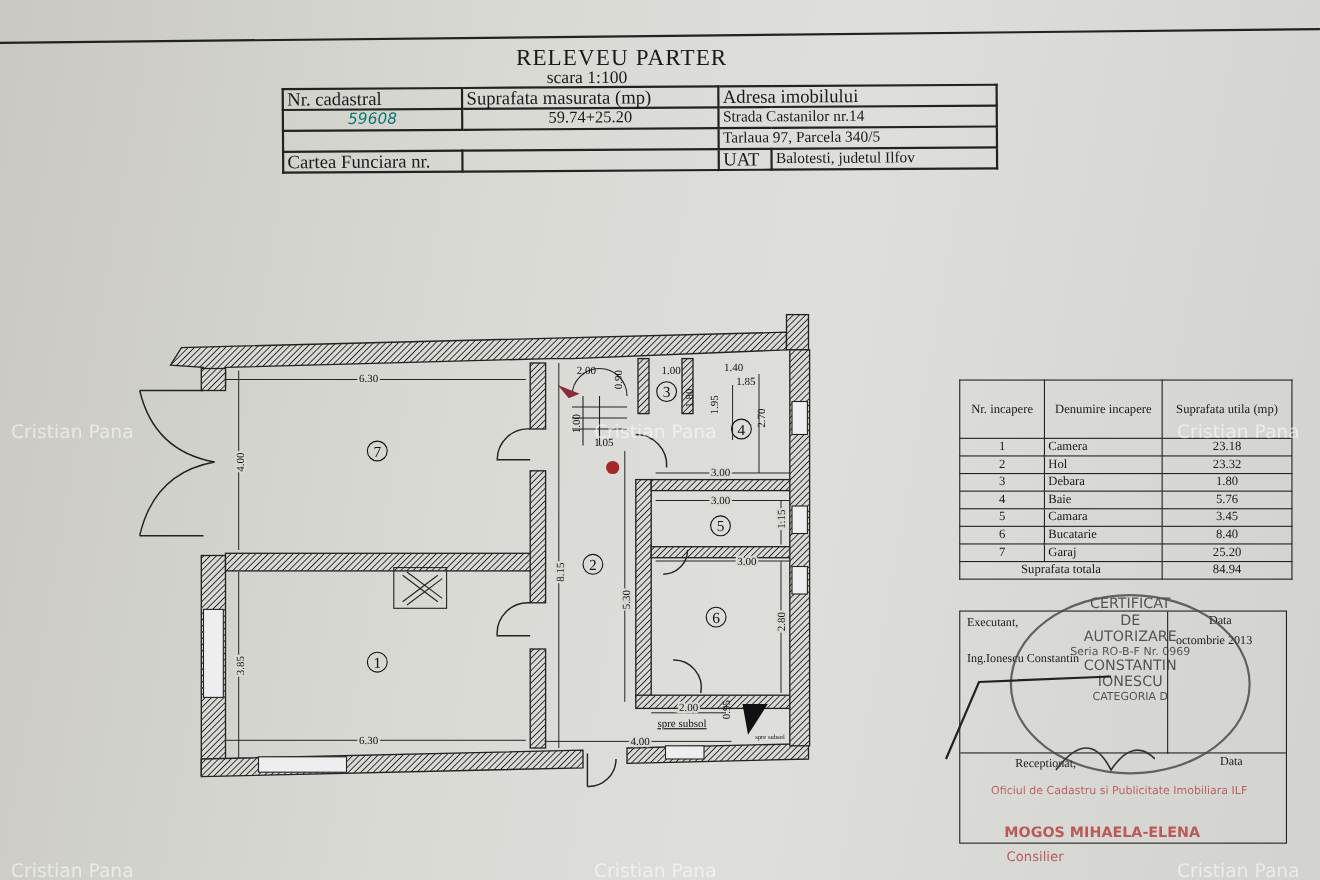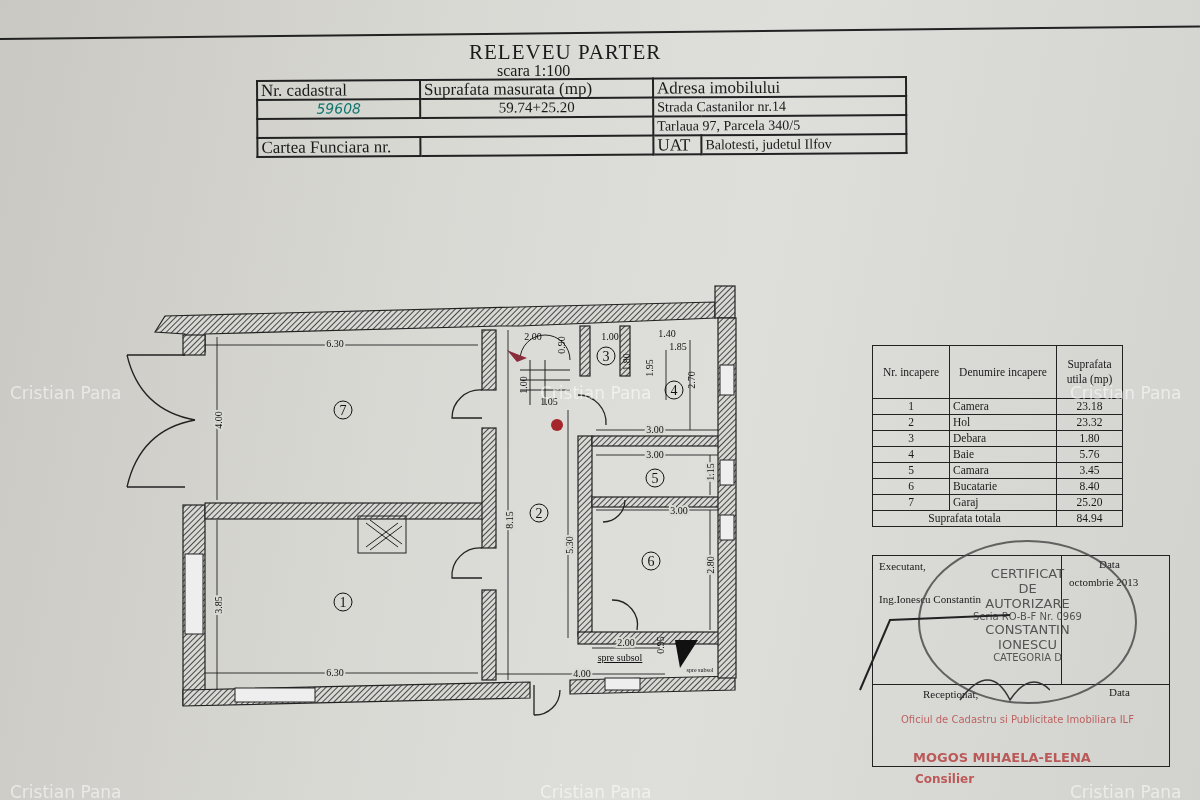--- a/index.html
+++ b/index.html
@@ -6,21 +6,21 @@
   body{width:1200px;height:800px;overflow:hidden;position:relative;
     background:linear-gradient(100deg,#c9c8c2 0%,#d9d9d4 35%,#dedfdb 60%,#d2d3cf 100%);
     font-family:"Liberation Serif",serif;color:#1a1a1a;}
   .abs{position:absolute;}
   .topline{left:0;top:38px;width:1200px;height:2px;background:#222;transform:rotate(-0.6deg);transform-origin:0 0;}
   .title{left:430px;top:40px;font-size:21px;letter-spacing:1px;margin-left:39px;}
   .scale{left:497px;top:62px;font-size:16px;text-align:center;}
   table.info{position:absolute;left:256px;top:80px;border-collapse:collapse;font-size:17px;transform:rotate(-0.35deg);transform-origin:0 0;}
   table.info td{border:2px solid #222;padding:0 3px;height:17px;line-height:17px;white-space:nowrap;}
   .hand{font-family:"DejaVu Sans",sans-serif;font-style:italic;color:#0f766e;font-size:14px;text-align:center;}
-  table.rooms{position:absolute;left:872px;top:345px;border-collapse:collapse;font-size:11.5px;width:251px;}
+  table.rooms{position:absolute;left:872px;top:345px;border-collapse:collapse;font-size:11.5px;width:303px;}
   table.rooms td{border:1.5px solid #222;padding:0 3px;height:15px;line-height:15px;}
   table.rooms td.c{text-align:center;}
   .sig{position:absolute;left:872px;top:555px;width:296px;height:210px;border:1.5px solid #222;}
   .wm{color:rgba(255,255,255,0.55);font-family:"DejaVu Sans",sans-serif;font-size:17px;}
   .stamp{left:918px;top:540px;width:215px;height:160px;border:2px solid #444;border-radius:50%;color:#333;font-family:"DejaVu Sans",sans-serif;text-align:center;font-size:13px;opacity:.8;}
   .red{color:#b33a3a;font-family:"DejaVu Sans",sans-serif;}
   svg text{font-family:"Liberation Serif",serif;}
 </style>
 </head>
 <body>
@@ -263,24 +263,24 @@
   <div class="abs" style="left:188px;top:0;width:108px;height:128px;border-bottom:1.5px solid #222;"></div>
   <div class="abs" style="left:6px;top:4px;font-size:11px">Executant,</div>
   <div class="abs" style="left:6px;top:37px;font-size:11px">Ing.Ionescu Constantin</div>
   <div class="abs" style="left:226px;top:2px;font-size:11px">Data</div>
   <div class="abs" style="left:196px;top:20px;font-size:11px">octombrie 2013</div>
   <div class="abs" style="left:50px;top:132px;font-size:11px">Receptionat,</div>
   <div class="abs" style="left:236px;top:130px;font-size:11px">Data</div>
   <div class="abs red" style="left:28px;top:158px;font-size:10px;opacity:.75">Oficiul de Cadastru si Publicitate Imobiliara ILF</div>
   <div class="abs red" style="left:40px;top:194px;font-size:13px;font-weight:bold;opacity:.8">MOGOS MIHAELA-ELENA</div>
 </div>
-<div class="abs red" style="left:915px;top:772px;font-size:12px;font-weight:bold;opacity:.8">Consilier</div>
+<div class="abs red" style="left:915px;top:772px;font-size:12px;font-weight:normal;opacity:.8">Consilier</div>
 
 <div class="abs stamp">
-  <div style="margin-top:24px">CERTIFICAT</div>
+  <div style="">CERTIFICAT</div>
   <div>DE</div>
   <div>AUTORIZARE</div>
   <div style="font-size:10px">Seria RO-B-F Nr. 0969</div>
   <div>CONSTANTIN</div>
   <div>IONESCU</div>
   <div style="font-size:10px">CATEGORIA D</div>
 </div>
 
 <svg class="abs" style="left:850px;top:580px" width="200" height="190">
   <path d="M10,110 L40,40 L160,35" stroke="#222" stroke-width="2" fill="none"></path>

